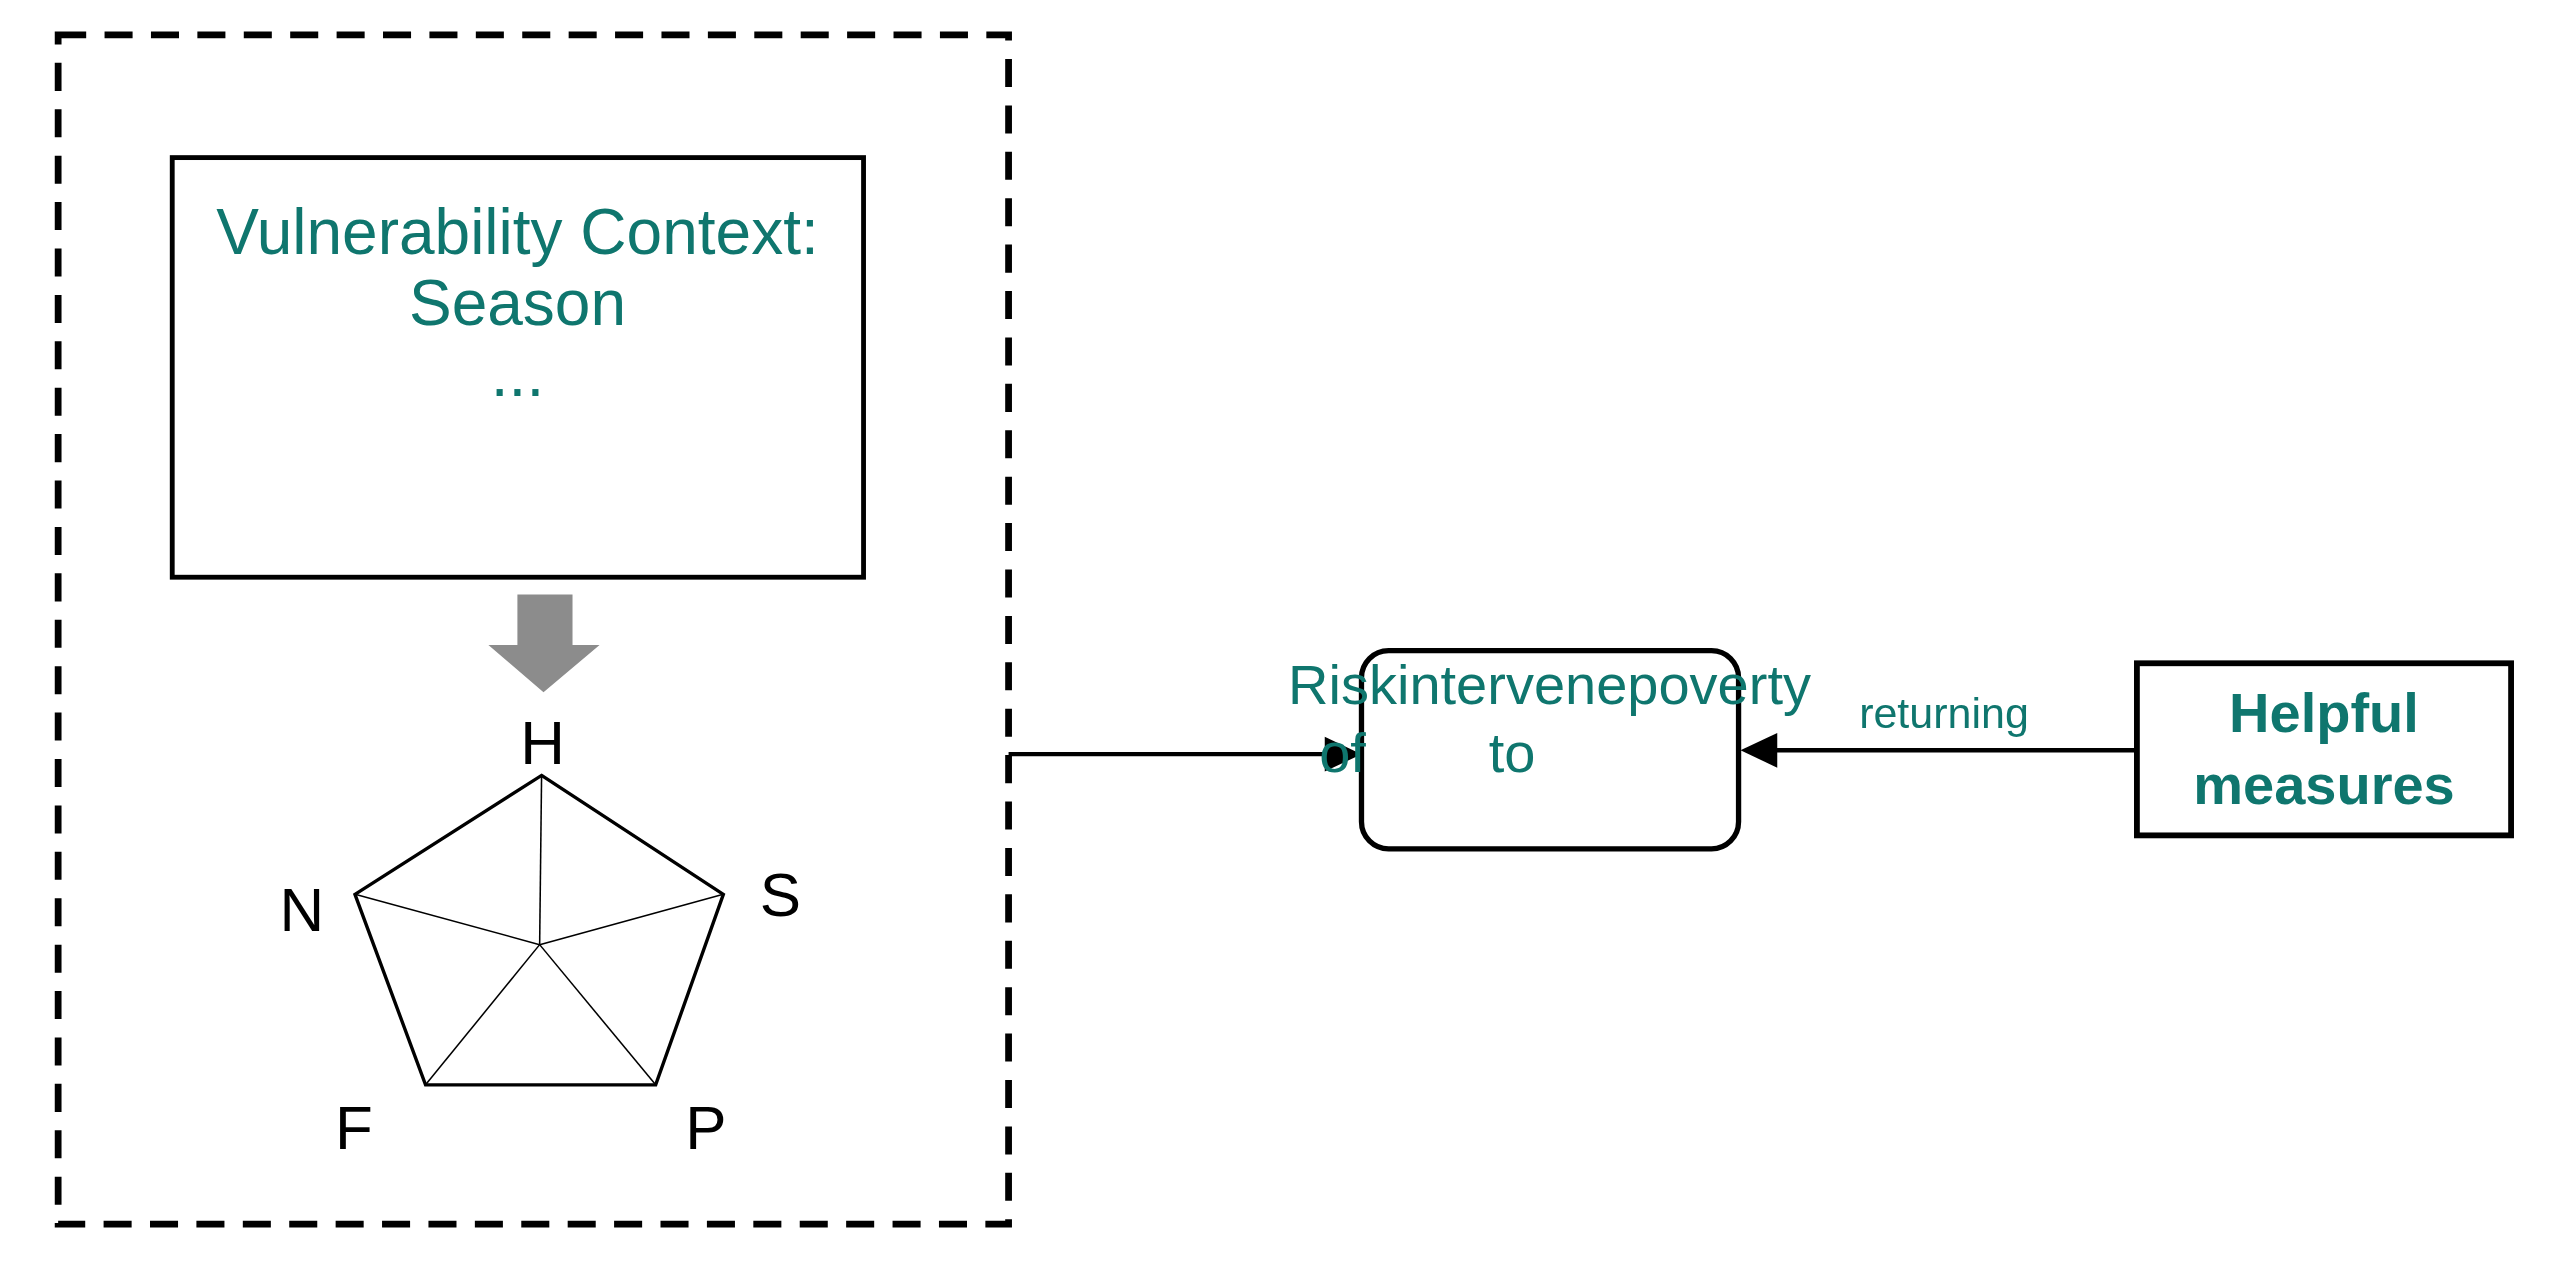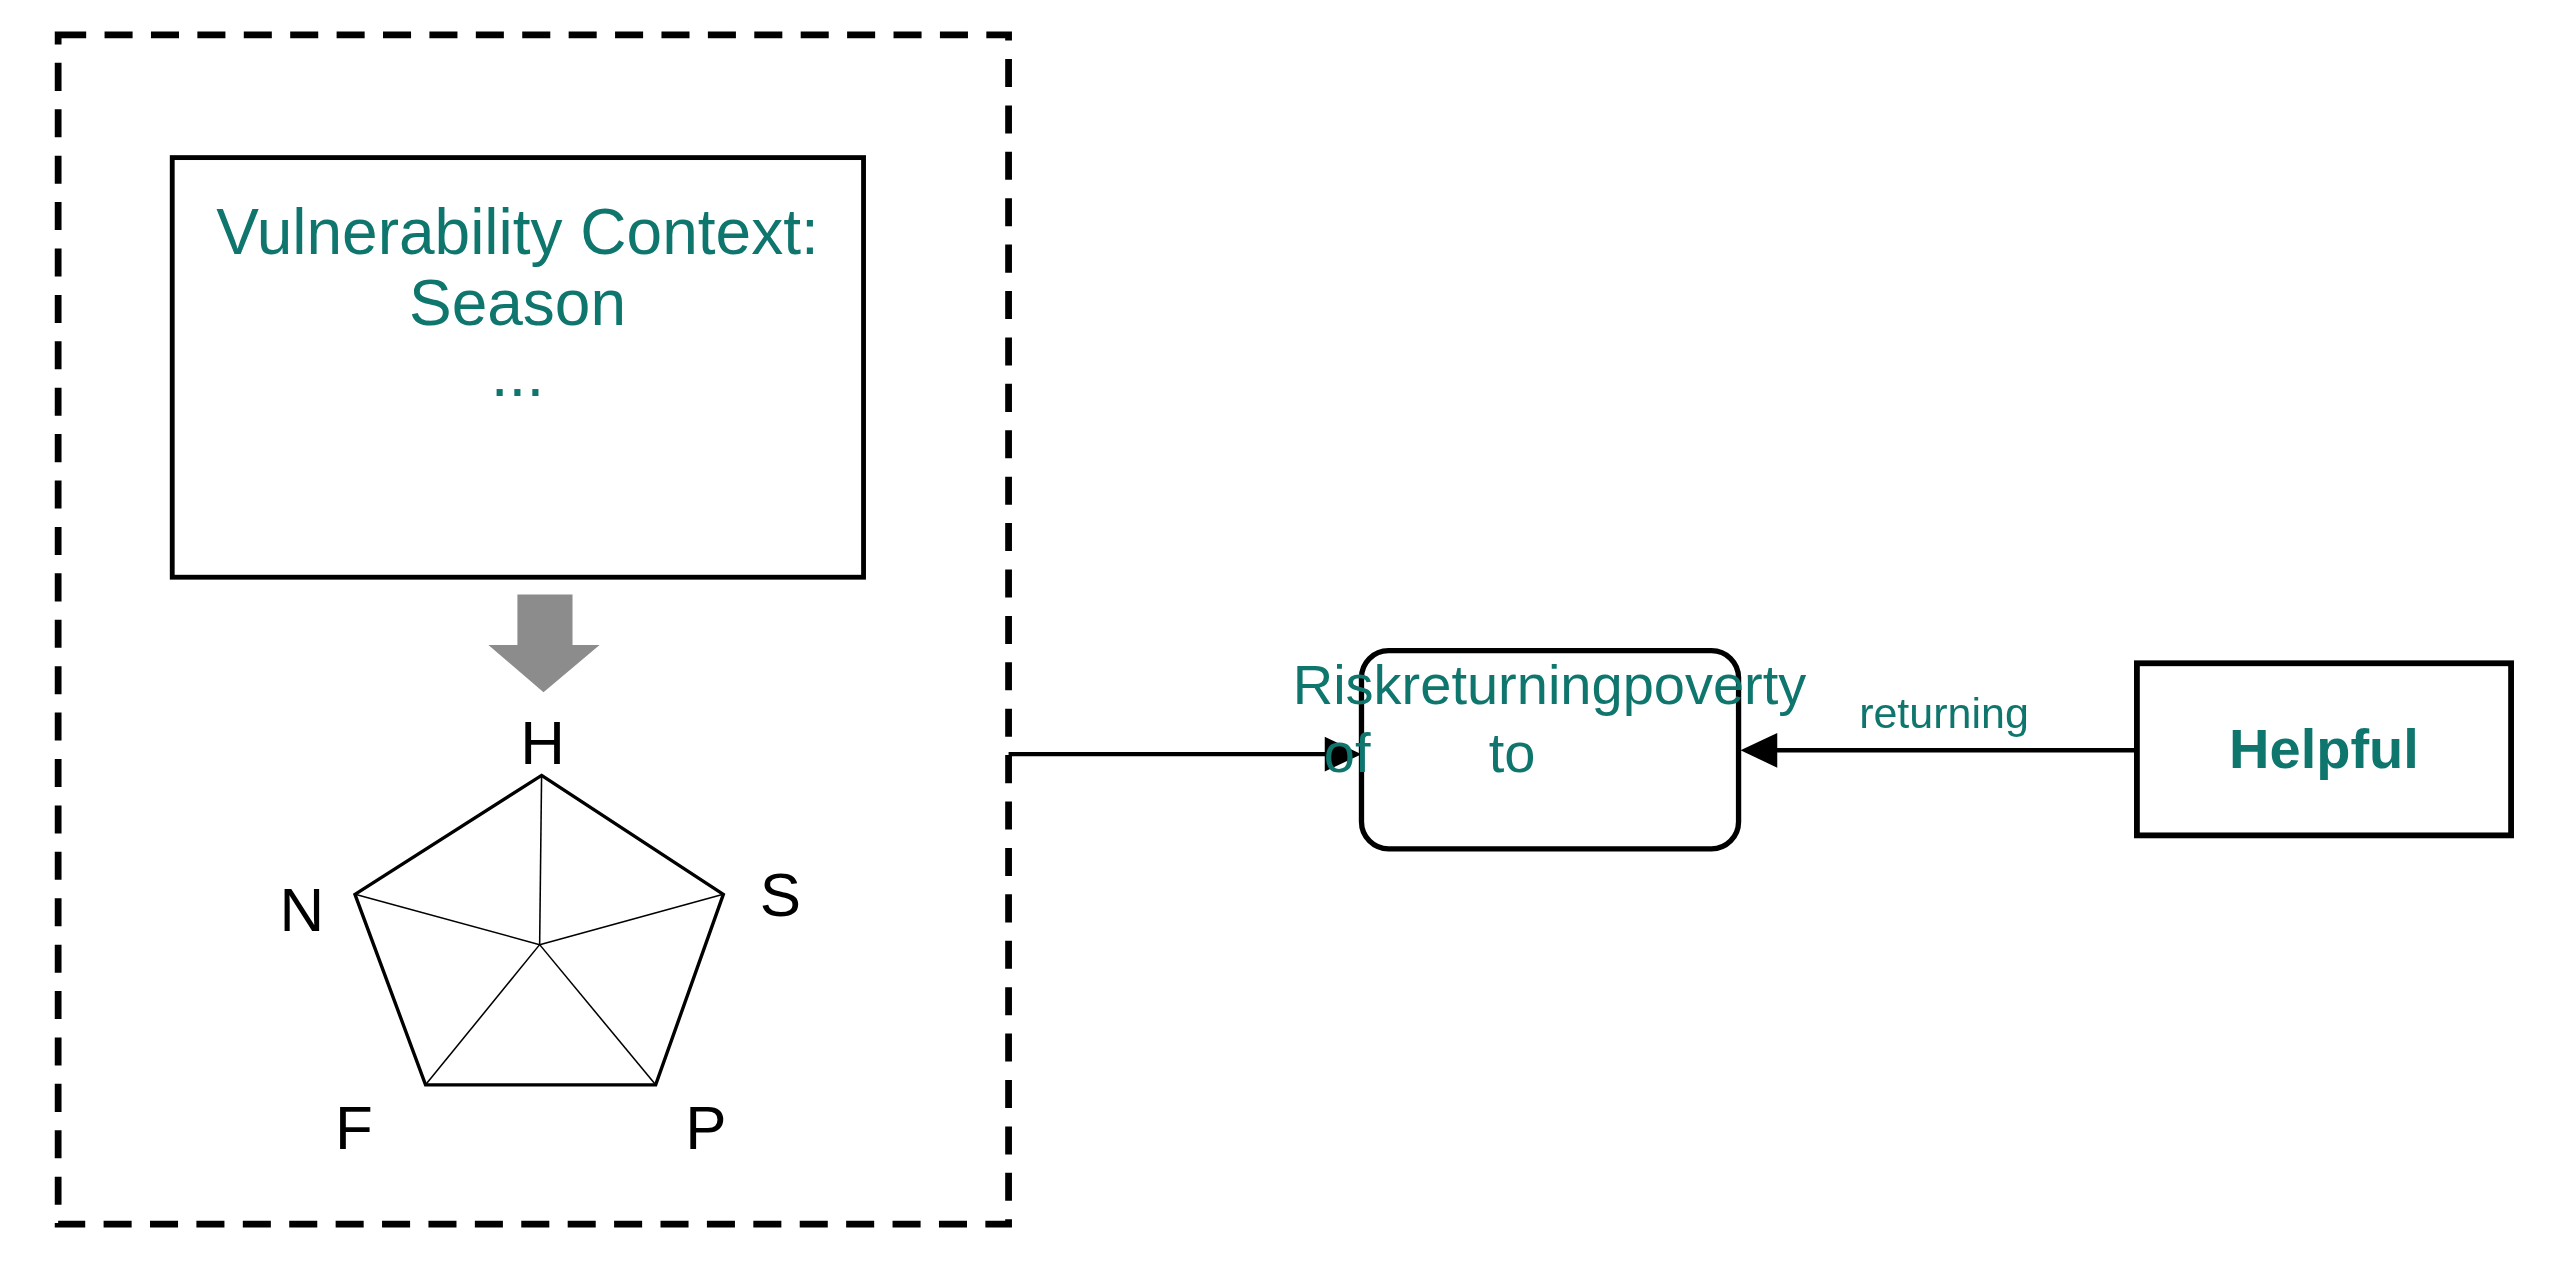--- a/index.html
+++ b/index.html
@@ -117,24 +117,25 @@
   </svg>
 
   <div class="txt vc-text">
     <div>Vulnerability Context:</div>
     <div>Season</div>
     <div>...</div>
   </div>
 
   <div class="txt risk-text">
     <div>Risk of</div>
-    <div>returning to</div>
+    <div>intervene to</div>
     <div>poverty</div>
   </div>
 
   <div class="txt helpful-text">
     <div>Helpful</div>
+    <div>measures</div>
   </div>
 
   <div class="txt intervene-label">returning</div>
 
 </div>
 
 
 </body></html>

